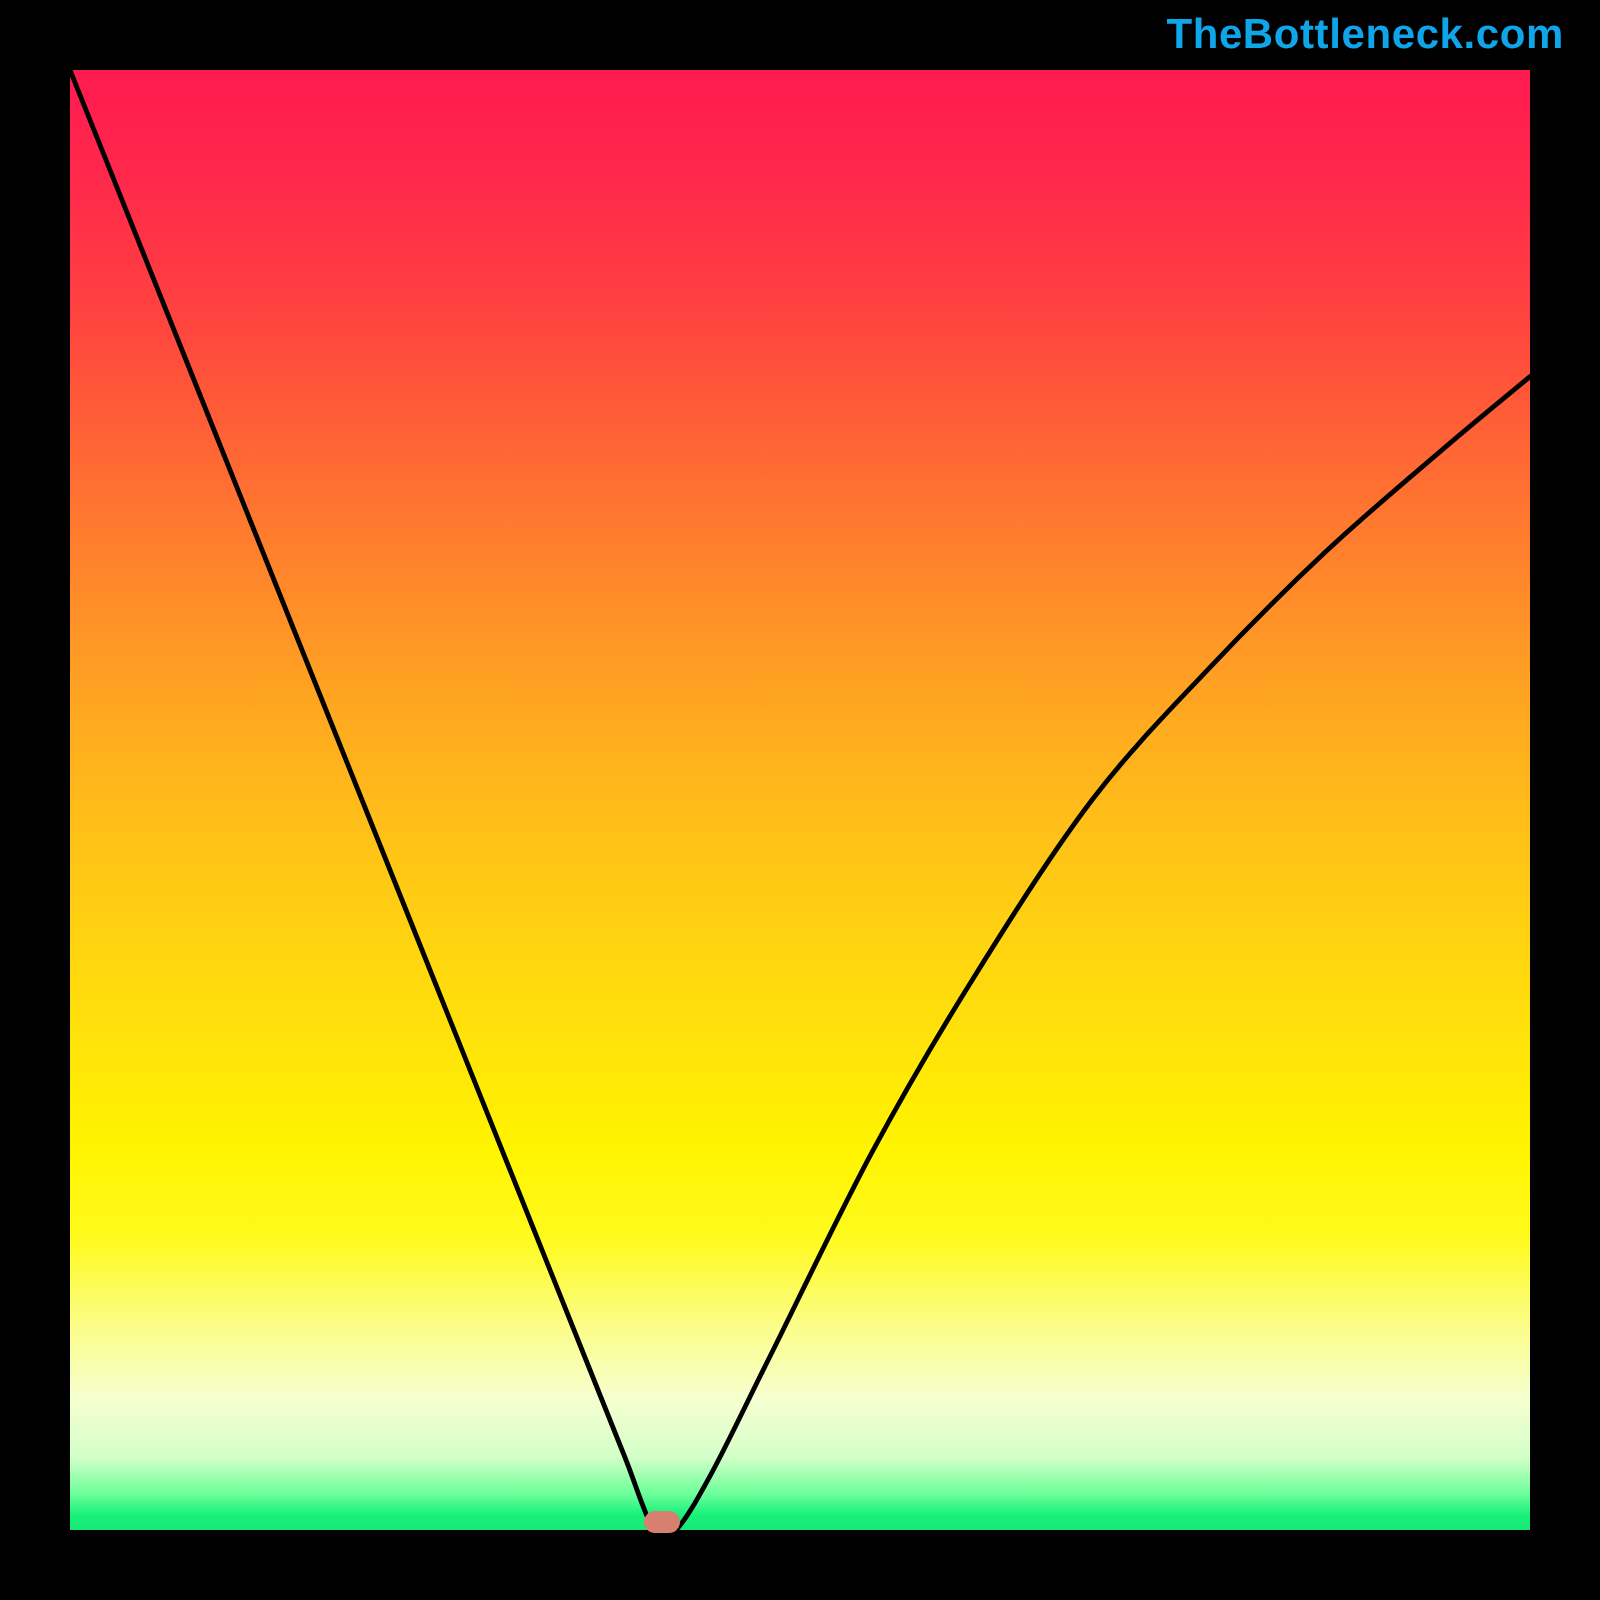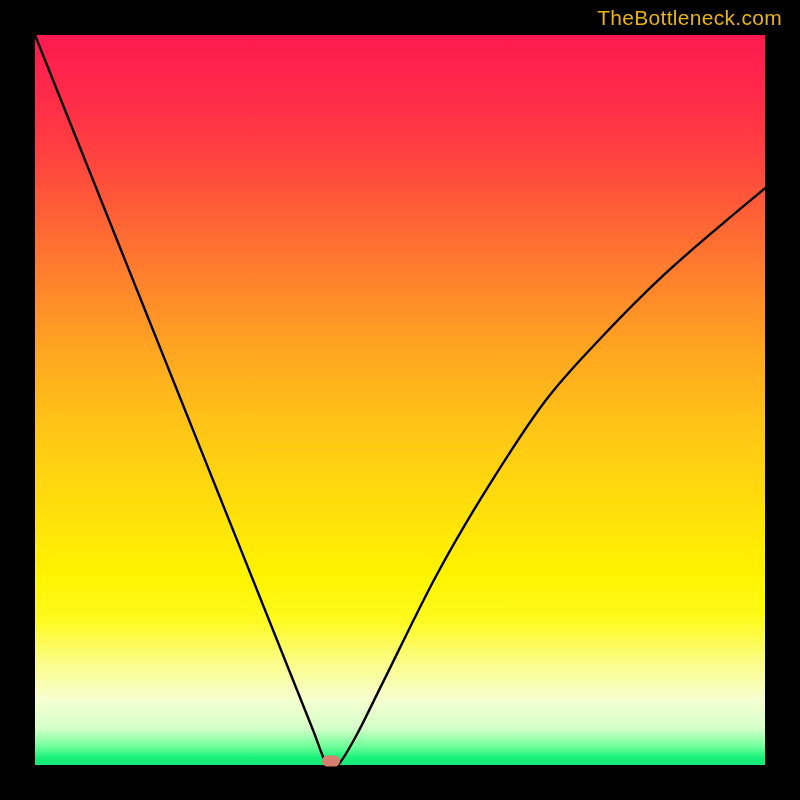--- a/index.html
+++ b/index.html
@@ -56,23 +56,24 @@
     width: 18px;
     height: 11px;
     border-radius: 6px;
     background: #d88070;
     transform: translate(-50%, -50%);
   }
   .watermark {
     position: absolute;
     top: 6px;
     right: 18px;
-    color: #eab308;
+    color: #0ea5e9;
     font-size: 21px;
     letter-spacing: 0.3px;
+    font-weight: bold;
   }
 </style>
 </head>
 <body>
 
 <div class="frame">
 
   <div class="plot">
     <svg class="curve-svg" viewBox="0 0 730 730" preserveAspectRatio="none">
       <path id="curve-path" fill="none" stroke="#000000" stroke-width="2.4" stroke-linecap="round" d="M 0.00 0.00 C 6.08 15.21, 24.33 60.83, 36.50 91.25 C 48.67 121.67, 60.83 152.08, 73.00 182.50 C 85.17 212.92, 97.33 243.33, 109.50 273.75 C 121.67 304.17, 133.83 334.58, 146.00 365.00 C 158.17 395.42, 170.33 425.83, 182.50 456.25 C 194.67 486.67, 206.83 517.08, 219.00 547.50 C 231.17 577.92, 245.77 614.42, 255.50 638.75 C 265.23 663.08, 271.32 678.29, 277.40 693.50 C 283.48 708.71, 287.74 723.92, 292.00 730.00 C 296.26 736.08, 298.08 734.87, 302.95 730.00 C 307.82 725.13, 313.29 715.40, 321.20 700.80 C 329.11 686.20, 337.02 669.17, 350.40 642.40 C 363.78 615.63, 384.47 571.83, 401.50 540.20 C 418.53 508.57, 434.35 481.80, 452.60 452.60 C 470.85 423.40, 491.53 390.55, 511.00 365.00 C 530.47 339.45, 549.93 319.98, 569.40 299.30 C 588.87 278.62, 608.33 259.15, 627.80 240.90 C 647.27 222.65, 669.17 204.40, 686.20 189.80 C 703.23 175.20, 722.70 159.38, 730.00 153.30"></path>

